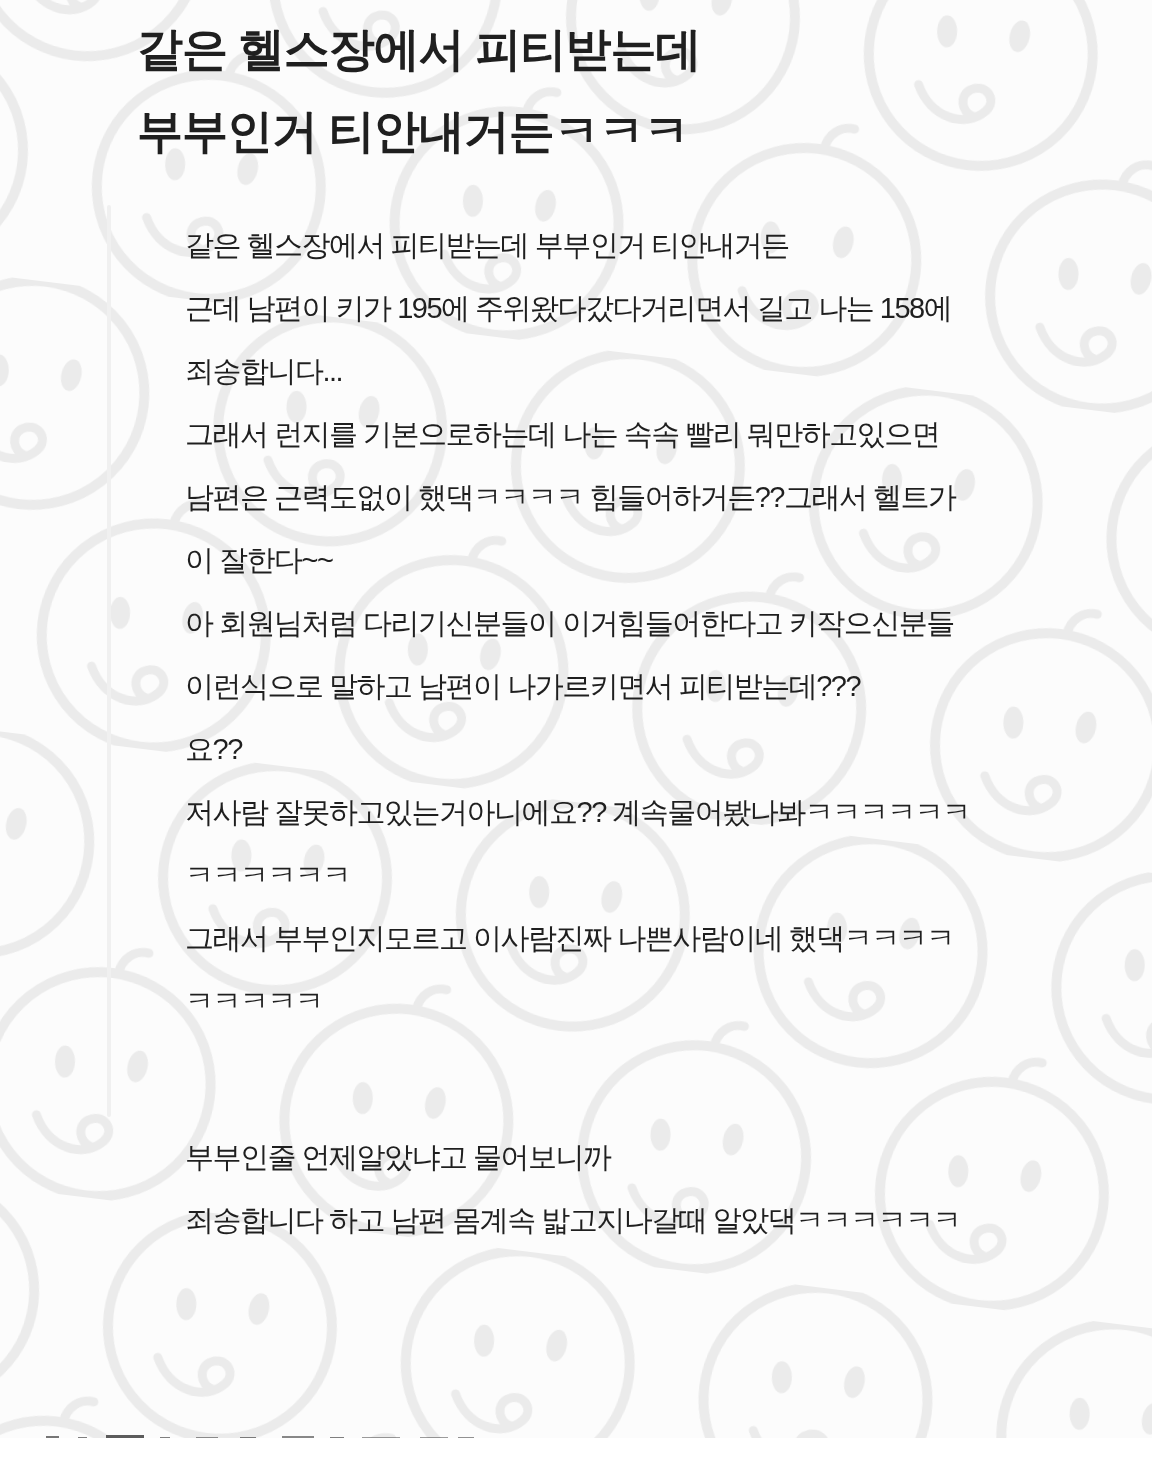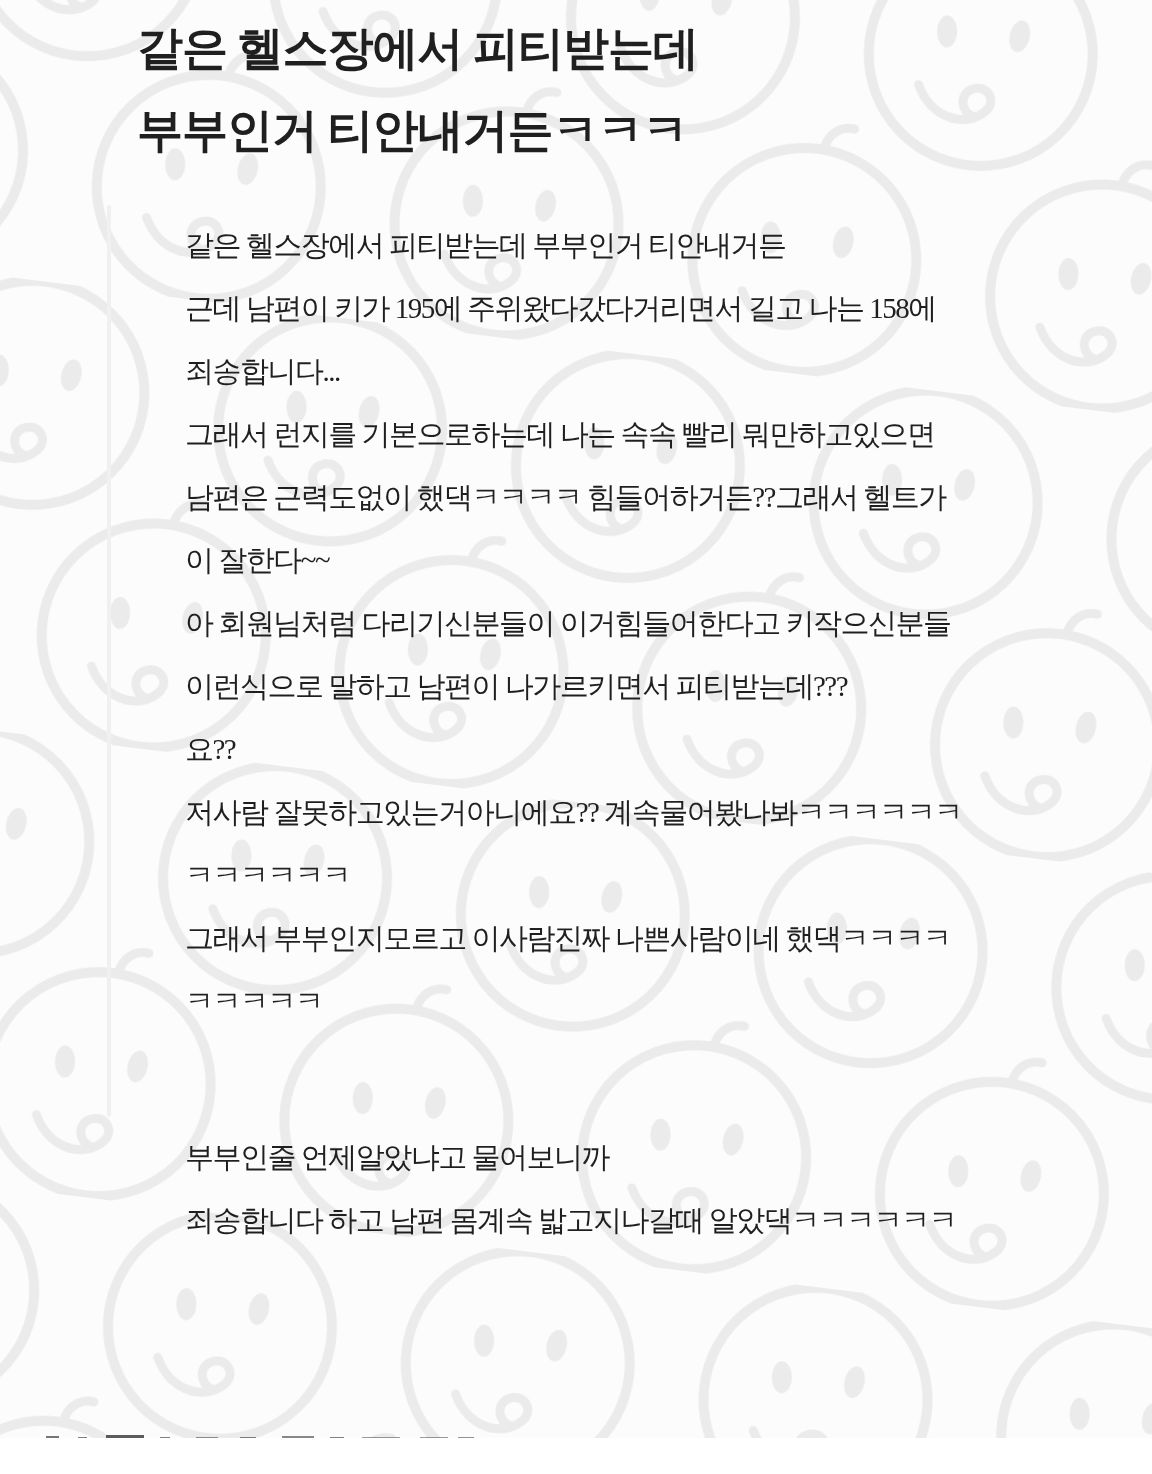--- a/index.html
+++ b/index.html
@@ -9,21 +9,21 @@
     --rule:#f0f0f0;
   }
   *{margin:0;padding:0;box-sizing:border-box;}
   html,body{background:#ffffff;}
   #page{
     position:relative;
     width:1152px;
     height:1438px;
     background:var(--bg);
     overflow:hidden;
-    font-family:Liberation Serif, serif;
+    font-family:Liberation Sans, sans-serif;
     color:var(--text);
     padding-left:10px;
   }
   
   #doodle-bg{
     position:absolute;
     left:0;top:0;
     width:1152px;height:1474px;
     pointer-events:none;
   }

